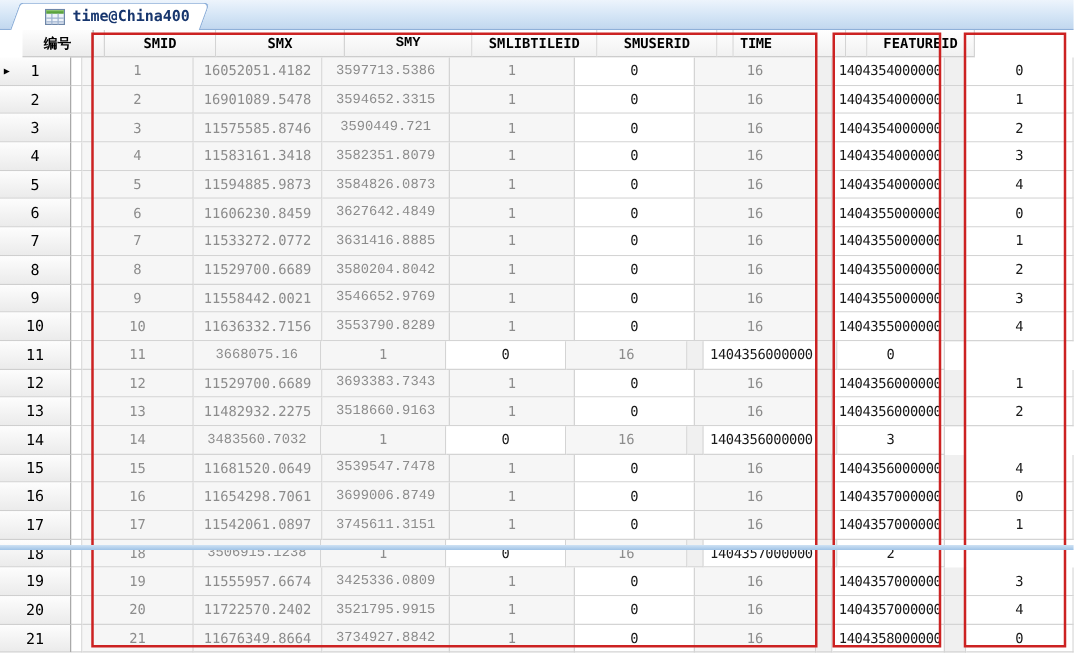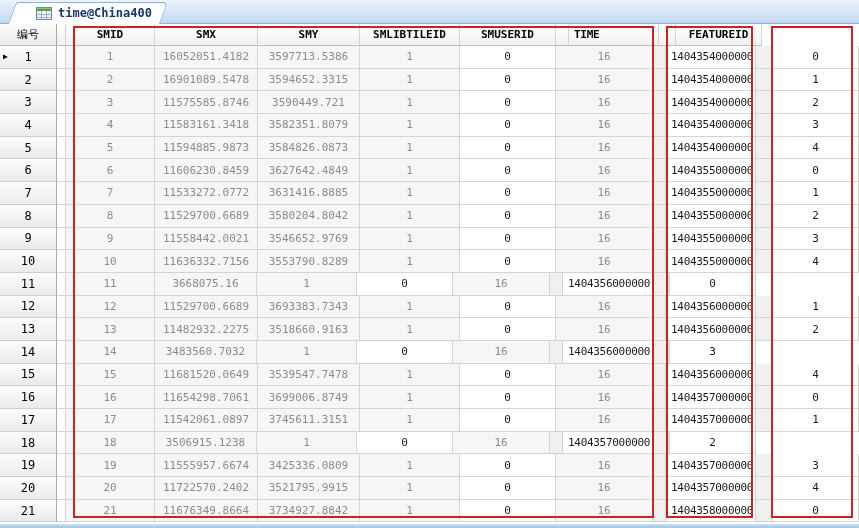--- a/index.html
+++ b/index.html
@@ -1,18 +1,18 @@
 <!DOCTYPE html>
 <html><head>
 <meta charset="utf-8">
 <style>
   * { margin:0; padding:0; box-sizing:border-box; }
   html,body { width:859px; height:528px; overflow:hidden; background:#fff;
               font-family:"DejaVu Sans Mono","Liberation Mono",monospace; }
-  .window { position:relative; width:859px; height:528px; background:#fff; }
+  .window { position:relative; width:859px; height:440px; background:#fff; }
 
   
   .tabstrip { position:relative; width:859px; height:24px;
     background:linear-gradient(180deg,#edf4fc 0%,#d4e5f6 55%,#c2d8ef 100%);
     border-bottom:1px solid #8fb0d9; }
   .tab { position:absolute; left:8px; bottom:-1px; height:22px; width:152px; }
   .tab::before { content:""; position:absolute; inset:0; background:#fff;
     border:1px solid #8fb0d9; border-bottom:none; border-radius:3px 5px 0 0;
     transform:skewX(-20deg); transform-origin:bottom; }
   .tab-inner { position:absolute; inset:0; display:flex; align-items:center;
@@ -27,34 +27,34 @@
   .trow.hdr { height:22px; }
   .cell { height:100%; border-right:1px solid #d4d4d4; border-bottom:1px solid #d4d4d4;
     font-size:11px; color:#1a1a1a; text-align:center; overflow:hidden;
     display:flex; align-items:center; justify-content:center; background:#fff;
     white-space:nowrap; }
   .hdr .cell { font-size:11px; font-weight:bold; color:#000;
     background:linear-gradient(180deg,#ffffff,#f1f1f1); border-bottom:1px solid #bdbdbd; }
   .rowhdr { background:linear-gradient(180deg,#fdfdfd,#ebebeb) !important;
     border-right:1px solid #a9a9a9; border-bottom:1px solid #cfcfcf;
     font-size:12px; color:#000; position:relative; }
-  .hdr .rowhdr { font-weight:normal; }
+  .hdr .rowhdr { font-weight:bold;margin-left:18px; }
   .ro { color:#8c8c8c; background:#f6f6f6; }
   .sp { background:#f0f0f0; }
   .sp1 { background:#ffffff; }
   .t-left { justify-content:flex-start; padding-left:5px; letter-spacing:-0.3px; }
   .marker { position:absolute; left:3px; top:50%; transform:translateY(-50%);
     font-size:8px; color:#000; line-height:1; }
 
   
   .c-n    { width:57px; }
   .c-sp1  { width:9px;  }
   .c-smid { width:89px; }
   .c-smx  { width:103px;}
-  .c-smy  { width:102px;}
+  .c-smy  { width:102px;font-family:Liberation Mono, monospace;}
   .c-smlib{ width:100px;}
   .c-smuser{width:96px; }
   .c-smgeom{width:97px; }
   .c-sp2  { width:13px; }
   .c-time { width:90px; }
   .c-sp3  { width:17px; }
   .c-fid  { width:86px; }
 
   
   .ann { position:absolute; border:2px solid #cc2222; pointer-events:none; }

